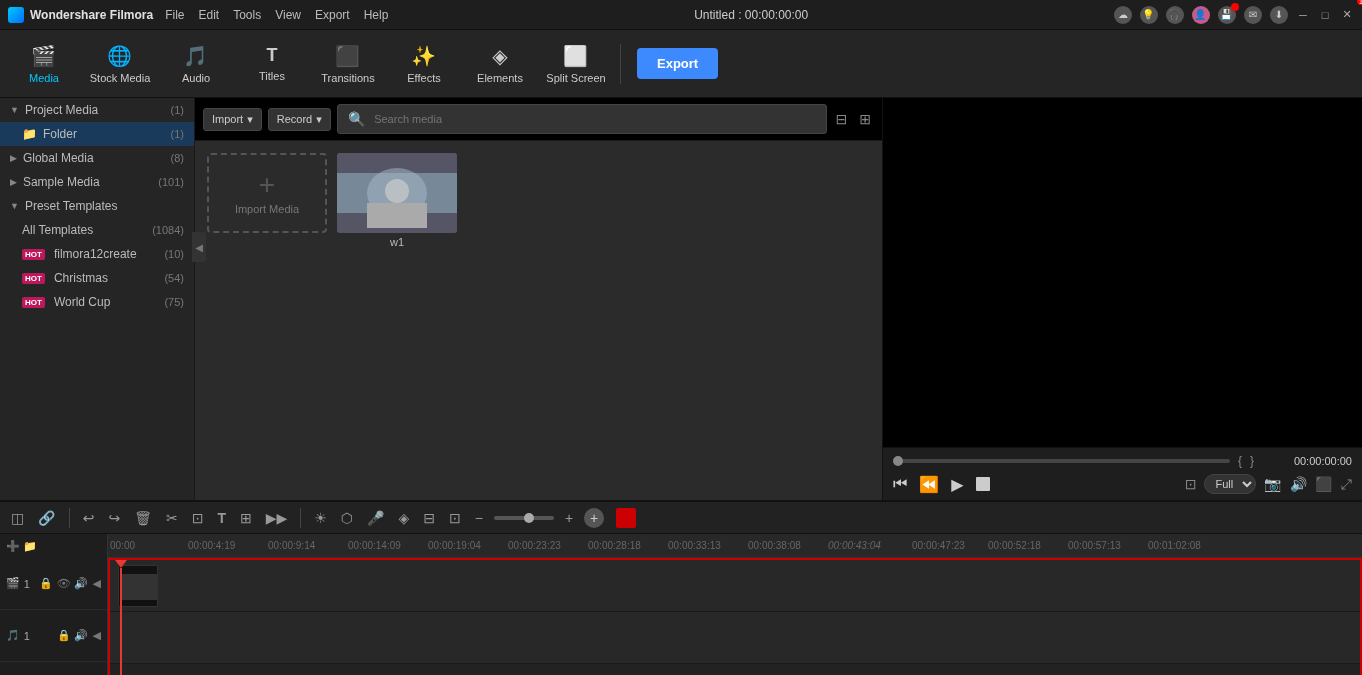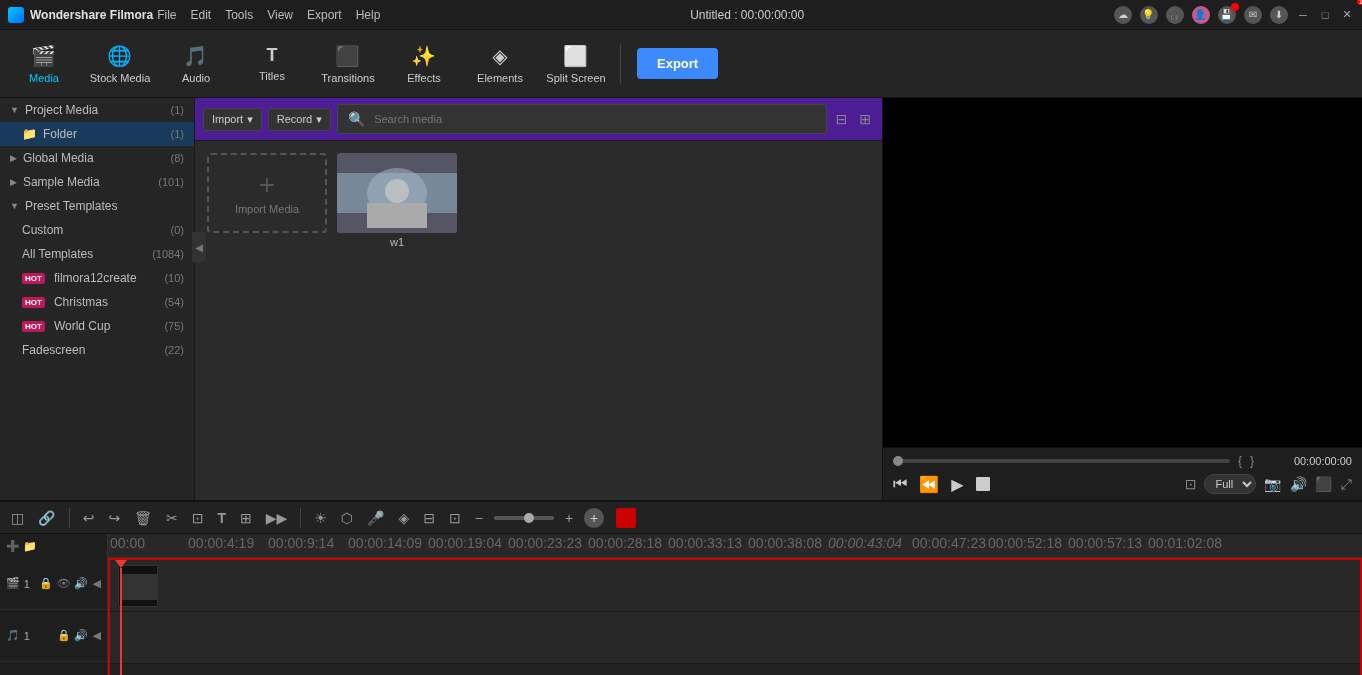--- a/index.html
+++ b/index.html
@@ -4,21 +4,21 @@
   <style>
     * { box-sizing: border-box; margin: 0; padding: 0; }
     body { font-family: 'Segoe UI', Arial, sans-serif; background: #2b2b2b; color: #ccc; font-size: 12px; overflow: hidden; width: 1362px; height: 675px; }
 
     
     #titlebar {
       display: flex; align-items: center; justify-content: space-between;
       background: #1e1e1e; height: 30px; padding: 0 8px;
       border-bottom: 1px solid #111;
     }
-    #titlebar .title-left { display: flex; align-items: center; gap: 4px; }
+    #titlebar .title-left { display: flex; align-items: center; gap: 12px; }
     #titlebar .app-name { color: #e0e0e0; font-size: 12px; font-weight: 600; display: flex; align-items: center; gap: 6px; }
     #titlebar .app-logo { width: 16px; height: 16px; background: linear-gradient(135deg, #00c8ff, #0070ff); border-radius: 3px; }
     #titlebar .menu-items { display: flex; gap: 14px; }
     #titlebar .menu-item { color: #bbb; font-size: 12px; cursor: pointer; }
     #titlebar .title-center { color: #ccc; font-size: 12px; }
     #titlebar .title-right { display: flex; align-items: center; gap: 8px; }
     #titlebar .win-btn { width: 14px; height: 14px; display: flex; align-items: center; justify-content: center; color: #aaa; font-size: 11px; cursor: pointer; }
     .icon-circle { width: 18px; height: 18px; border-radius: 50%; background: #555; display: inline-flex; align-items: center; justify-content: center; font-size: 10px; color: #ccc; cursor: pointer; }
     .icon-circle.pink { background: #c85a8a; }
     .notif-icon { position: relative; }
@@ -59,21 +59,21 @@
     .hot-badge { background: #be185d; color: white; font-size: 8px; font-weight: bold; padding: 1px 3px; border-radius: 2px; margin-right: 3px; }
     .indent { padding-left: 22px; }
     .folder-selected { background: #1a3a5c; }
 
     
     #media-panel {
       flex: 1; background: #2b2b2b; display: flex; flex-direction: column;
     }
     #media-toolbar {
       display: flex; align-items: center; gap: 6px; padding: 6px 8px;
-      background: #4c1d95; border-bottom: 1px solid #1a1a1a;
+      background: #000000; border-bottom: 1px solid #1a1a1a;
     }
     .dropdown-btn {
       display: flex; align-items: center; gap: 4px; background: #333;
       border: 1px solid #444; color: #ccc; padding: 4px 8px; border-radius: 3px;
       cursor: pointer; font-size: 11px;
     }
     .search-bar {
       display: flex; align-items: center; flex: 1; background: #333;
       border: 1px solid #444; border-radius: 3px; padding: 3px 8px; gap: 5px;
     }
@@ -147,21 +147,21 @@
     .tl-track-area { height: 52px; background: #282828; border-bottom: 1px solid #1a1a1a; position: relative; }
     .tl-clip { position: absolute; top: 5px; width: 40px; height: 42px; background: #1a1a1a; border-radius: 2px; overflow: hidden; border: 1px solid #333; left: 8px; }
     .tl-clip-img { width: 100%; height: 100%; background: #111; }
     .tl-playhead { position: absolute; top: 0; left: 10px; width: 2px; height: 100%; background: transparent; z-index: 10; }
     .tl-playhead::before { content: ''; position: absolute; top: 0; left: -5px; width: 0; height: 0; border-left: 6px solid transparent; border-right: 6px solid transparent; border-top: 8px solid #e53935; }
     .tl-playhead::after { content: ''; position: absolute; top: 8px; left: 0; width: 2px; height: 100%; background: #e53935; }
     .zoom-slider { width: 60px; height: 4px; background: #555; border-radius: 2px; cursor: pointer; }
     .tl-add-btn { width: 20px; height: 20px; background: #555; border-radius: 50%; display: flex; align-items: center; justify-content: center; color: #ccc; font-size: 14px; cursor: pointer; }
     #tl-outer { display: flex; flex: 1; overflow: hidden; }
     .ruler-container { position: relative; width: 100%; height: 24px; }
-    .ruler-label { position: absolute; font-size: 14px; color: #666; bottom: 3px; }
+    .ruler-label { position: absolute; font-size: 10px; color: #666; bottom: 3px; }
   </style>
 </head>
 <body>
 
 <div id="titlebar">
   <div class="title-left">
     <div class="app-name">
       <div class="app-logo"></div>
       <span>Wondershare Filmora</span>
     </div>
@@ -262,26 +262,20 @@
       <span class="count">(101)</span>
     </div>
 
     <div class="panel-item">
       <div class="item-left">
         <span class="chevron">▼</span>
         <span>Preset Templates</span>
       </div>
     </div>
 
-    <div class="panel-item indent">
-      <div class="item-left">
-        <span>Custom</span>
-      </div>
-      <span class="count">(0)</span>
-    </div>
 
     <div class="panel-item indent">
       <div class="item-left">
         <span>All Templates</span>
       </div>
       <span class="count">(1084)</span>
     </div>
 
     <div class="panel-item indent">
       <div class="item-left">
@@ -300,26 +294,20 @@
     </div>
 
     <div class="panel-item indent">
       <div class="item-left">
         <span class="hot-badge">HOT</span>
         <span>World Cup</span>
       </div>
       <span class="count">(75)</span>
     </div>
 
-    <div class="panel-item indent">
-      <div class="item-left">
-        <span>Fadescreen</span>
-      </div>
-      <span class="count">(22)</span>
-    </div>
   </div>
 
   <div id="media-panel">
     <div id="media-toolbar">
       <div class="dropdown-btn">
         <span>Import</span>
         <span>▾</span>
       </div>
       <div class="dropdown-btn">
         <span>Record</span>

